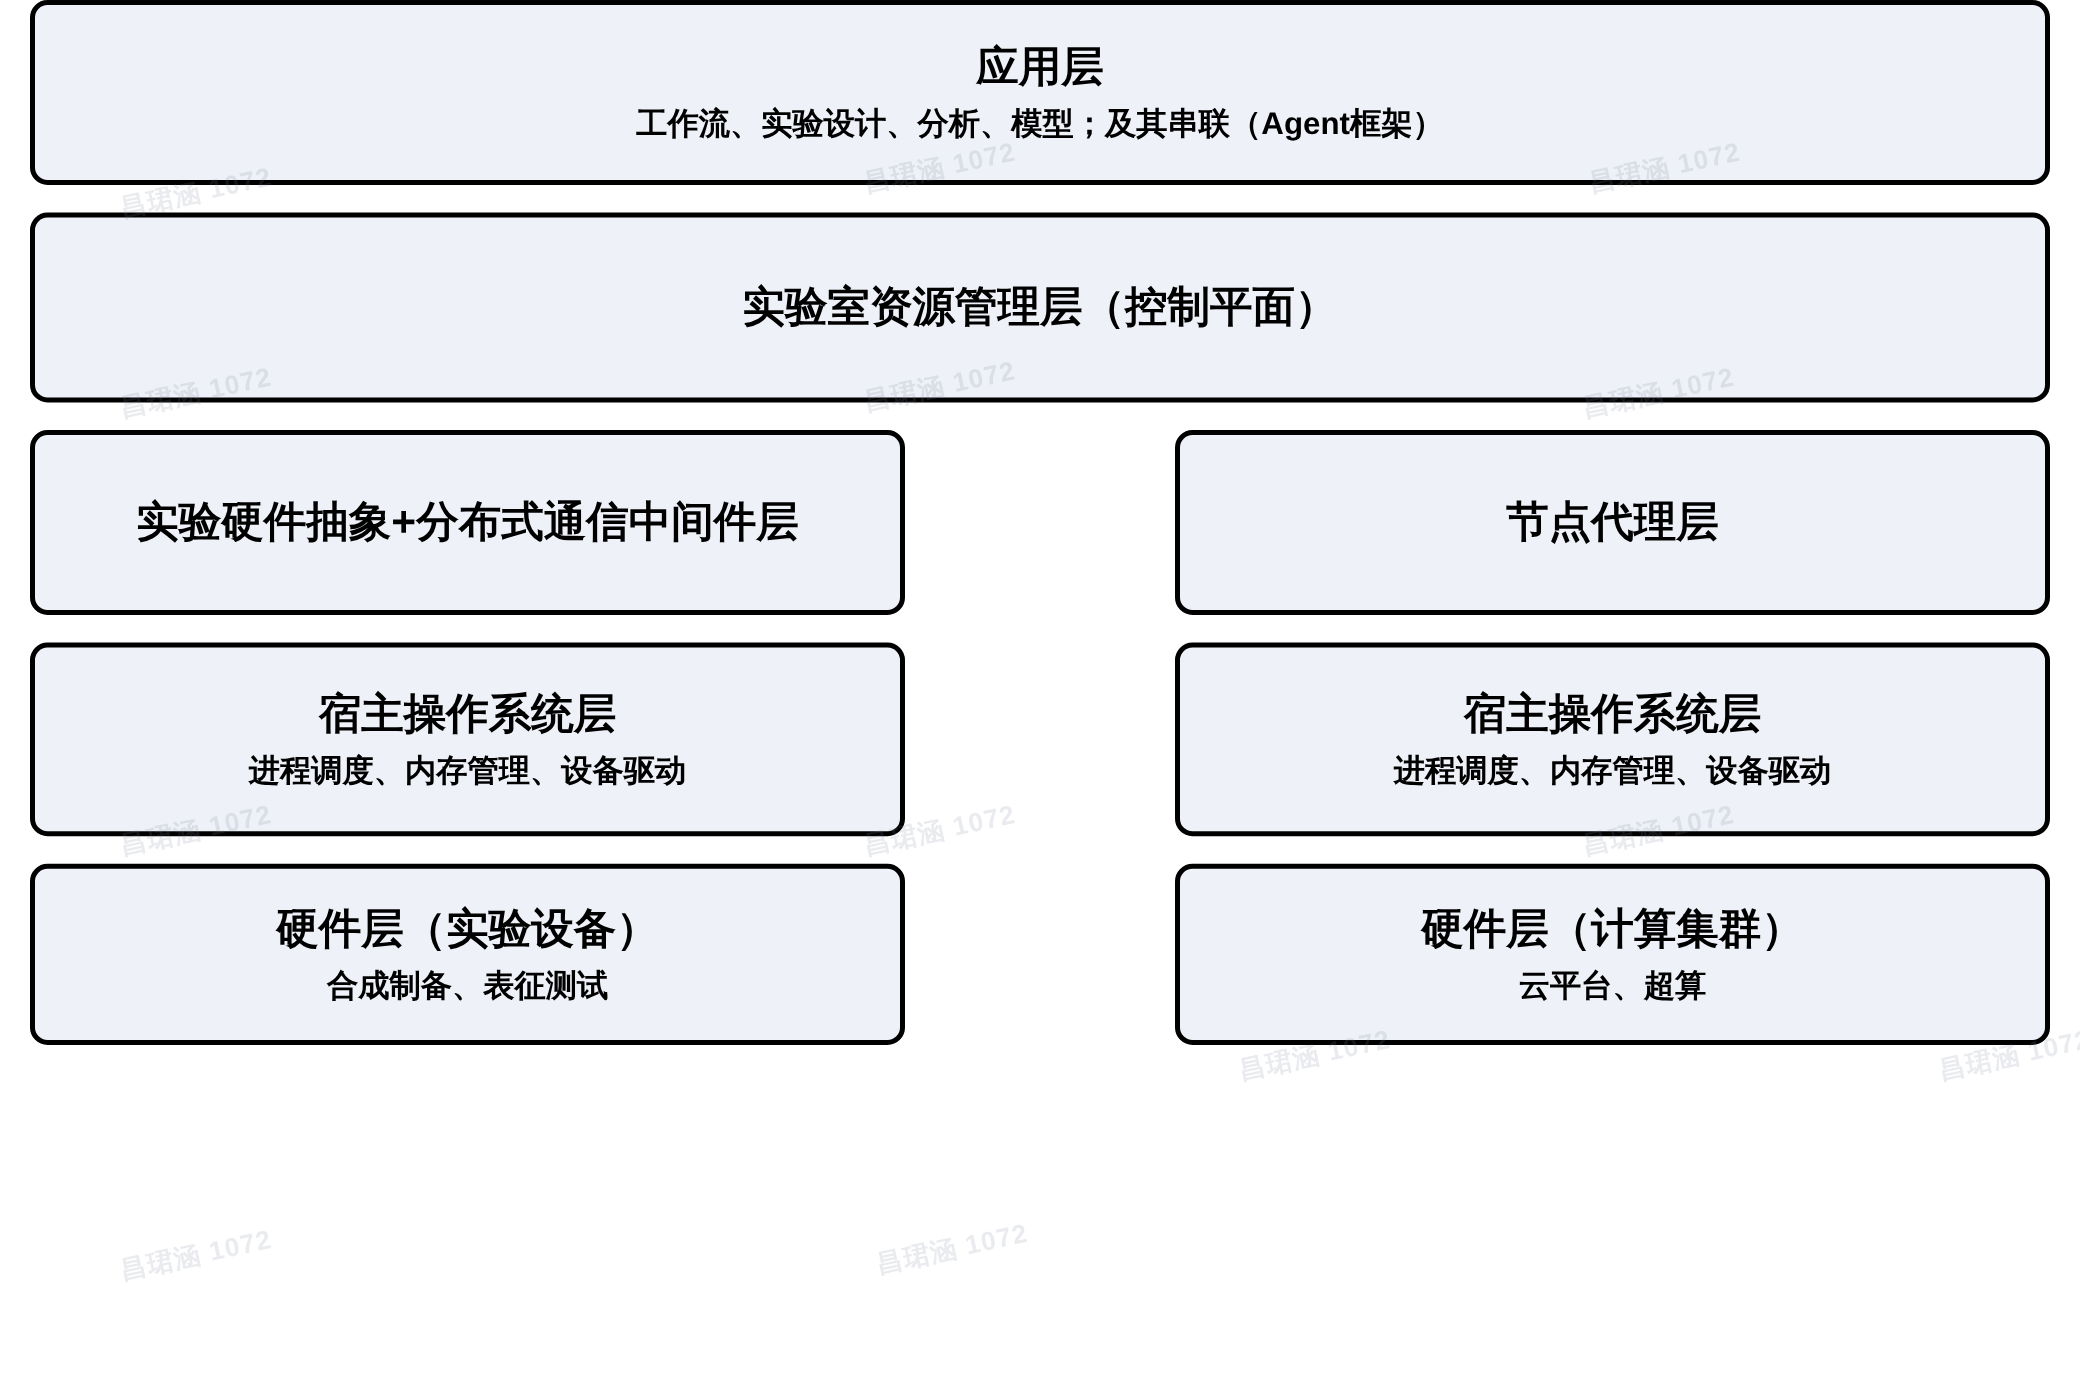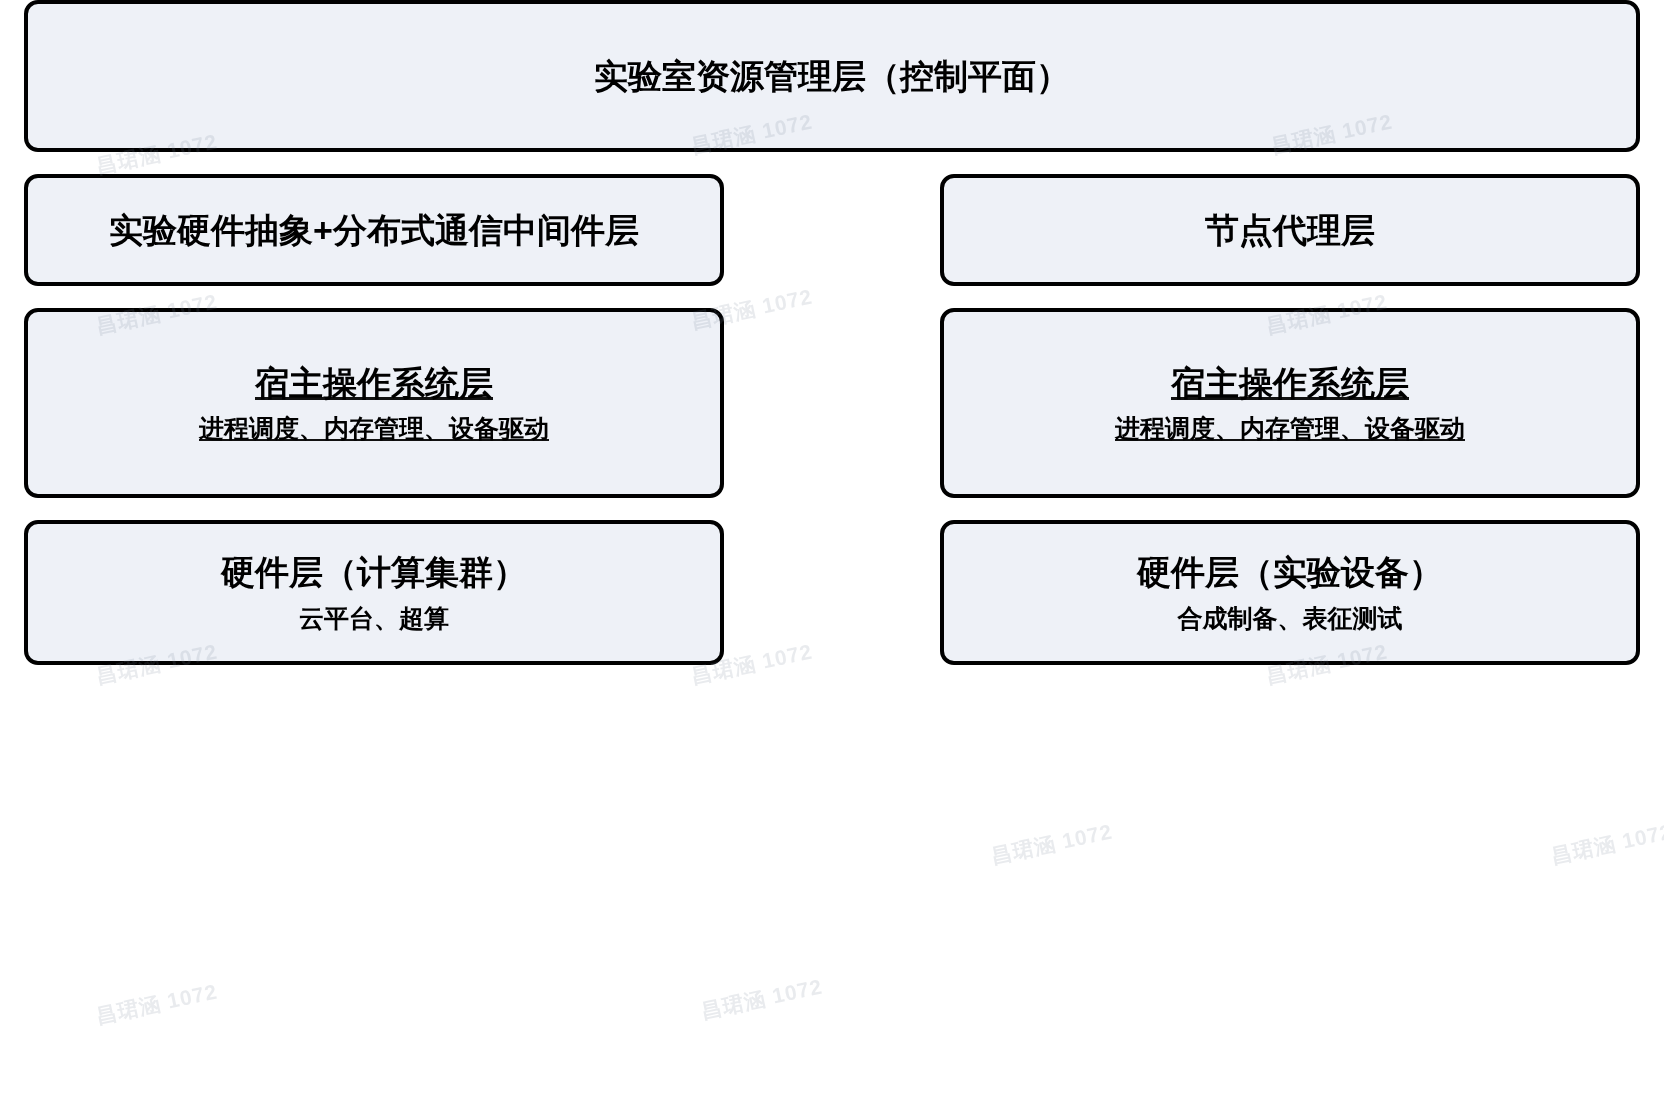--- a/index.html
+++ b/index.html
@@ -62,22 +62,22 @@
     color: #000000;
   }
   .full-1 { height: 148px; }
   .full-2 { height: 152px; gap: 32px; }
   .row {
     display: flex;
     gap: 150px;
     justify-content: space-between;
   }
   .row .box { width: 700px; }
-  .row-mid .box { height: 112px; }
-  .row-host .box { height: 190px; text-decoration: underline; }
+  .row-mid .box { height: 148px; }
+  .row-host .box { height: 155px; }
   .row-hw .box { height: 145px; }
   .row .box.center-only { justify-content: center; }
   
   .wm {
     position: absolute;
     color: rgba(120, 128, 150, 0.16);
     font-size: 21px;
     font-weight: 700;
     letter-spacing: 1px;
     transform: rotate(-12deg);
@@ -87,20 +87,24 @@
   }
 </style>
 </head>
 <body>
 
 <div class="page">
 
 
   <div class="stack">
 
+    <div class="box full-1">
+      <div class="head">应用层</div>
+      <div class="sub">工作流、实验设计、分析、模型；及其串联（Agent框架）</div>
+    </div>
 
     <div class="box full-2">
       <div class="head">实验室资源管理层（控制平面）</div>
     </div>
 
     <div class="row row-mid">
       <div class="box center-only">
         <div class="head">实验硬件抽象+分布式通信中间件层</div>
       </div>
       <div class="box center-only">
@@ -114,26 +118,26 @@
         <div class="sub">进程调度、内存管理、设备驱动</div>
       </div>
       <div class="box">
         <div class="head">宿主操作系统层</div>
         <div class="sub">进程调度、内存管理、设备驱动</div>
       </div>
     </div>
 
     <div class="row row-hw">
       <div class="box">
+        <div class="head">硬件层（实验设备）</div>
+        <div class="sub">合成制备、表征测试</div>
+      </div>
+      <div class="box">
         <div class="head">硬件层（计算集群）</div>
         <div class="sub">云平台、超算</div>
-      </div>
-      <div class="box">
-        <div class="head">硬件层（实验设备）</div>
-        <div class="sub">合成制备、表征测试</div>
       </div>
     </div>
 
   </div>
 
   <div class="wm" style="left:95px;  top:140px;">昌珺涵 1072</div>
   <div class="wm" style="left:690px; top:120px;">昌珺涵 1072</div>
   <div class="wm" style="left:1270px;top:120px;">昌珺涵 1072</div>
   <div class="wm" style="left:95px;  top:300px;">昌珺涵 1072</div>
   <div class="wm" style="left:690px; top:295px;">昌珺涵 1072</div>

